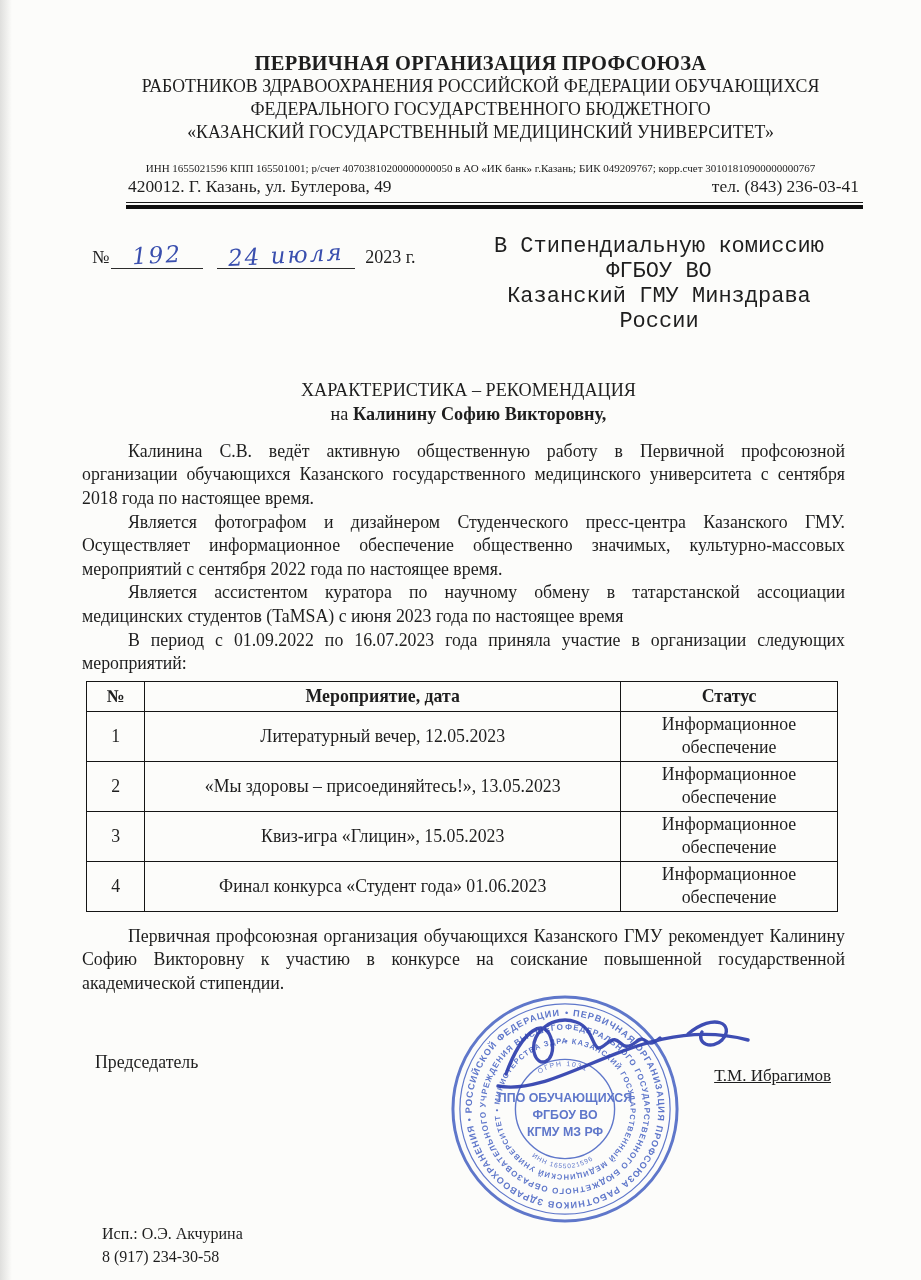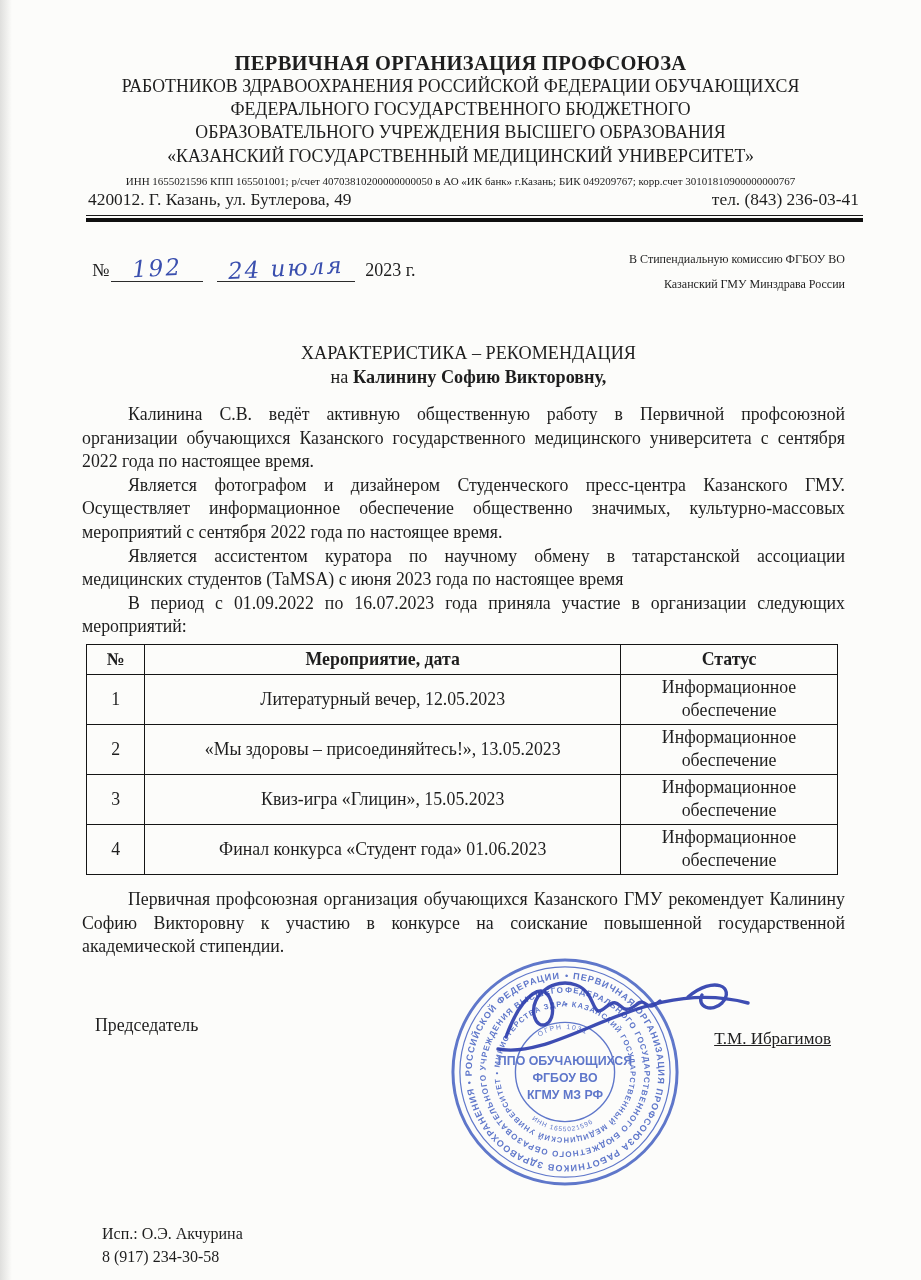--- a/index.html
+++ b/index.html
@@ -8,37 +8,37 @@
     background:#fcfcfa;color:#1e1e1e;
     font-family:"Liberation Serif","DejaVu Serif",serif;
     margin:0 auto;
   }
   .page::before{
     content:"";position:absolute;left:0;top:0;bottom:0;width:12px;
     background:linear-gradient(90deg,rgba(70,70,70,.16),rgba(70,70,70,0));
     pointer-events:none;z-index:5;
   }
   
-  .header{padding-top:52px;text-align:center;}
+  .header{padding-top:52px;text-align:center;padding-left:40px;}
   .h-main{font-size:20.5px;font-weight:bold;letter-spacing:.3px;}
   .h-sub{font-size:17.8px;line-height:23.2px;font-weight:500;}
-  .h-req{font-size:11px;margin-top:7px;color:#222;}
+  .h-req{font-size:11px;margin-top:17px;color:#222;}
   .h-addr{display:flex;justify-content:space-between;margin:2px 62px 0 88px;font-size:17.4px;align-items:center;}
   .rule{margin:5px 58px 0 86px;height:2px;border-top:1.5px solid #1a1a1a;border-bottom:4px solid #101010;}
   
   .meta{display:flex;margin:25px 76px 0 92px;font-size:18px;}
   .meta-left{display:flex;align-items:baseline;white-space:nowrap;padding-top:8px;}
   .hand-field{display:inline-block;border-bottom:1.3px solid #2b2b2b;text-align:center;}
   .field-num{width:92px;margin:0 14px 0 2px;}
   .field-date{width:138px;margin-right:10px;}
   .hand{
     display:inline-block;font-style:italic;color:#3a4fae;font-size:23px;
     transform:rotate(-3deg);font-family:"DejaVu Serif",serif;letter-spacing:2px;
   }
-  .meta-right{margin-left:auto;width:372px;font-size:12px;line-height:25px;text-align:right;}
+  .meta-right{margin-left:auto;width:372px;font-size:22px;line-height:25px;text-align:center;font-family:Liberation Mono, monospace;}
   
   .title{margin-top:44px;text-align:center;font-size:18.2px;line-height:24.6px;padding-left:16px;}
   .title .bold{font-weight:bold;}
   
   .body-text{margin:13px 76px 0 82px;}
   .body-text p{margin:0;font-size:17.8px;line-height:23.6px;text-align:justify;text-indent:46px;}
   
   table.events{border-collapse:collapse;margin:5px 0 0 86px;width:752px;table-layout:fixed;}
   .events th,.events td{border:1.8px solid #151515;font-size:17.8px;}
   .events th{font-weight:bold;text-align:center;padding:2px 4px;height:25px;}
@@ -57,21 +57,20 @@
 </style>
 </head>
 <body>
 
 <div class="page">
 
   <div class="header">
     <div class="h-main">ПЕРВИЧНАЯ ОРГАНИЗАЦИЯ ПРОФСОЮЗА</div>
     <div class="h-sub">РАБОТНИКОВ ЗДРАВООХРАНЕНИЯ РОССИЙСКОЙ ФЕДЕРАЦИИ ОБУЧАЮЩИХСЯ</div>
     <div class="h-sub">ФЕДЕРАЛЬНОГО ГОСУДАРСТВЕННОГО БЮДЖЕТНОГО</div>
-    <div class="h-sub">ОБРАЗОВАТЕЛЬНОГО УЧРЕЖДЕНИЯ ВЫСШЕГО ОБРАЗОВАНИЯ</div>
     <div class="h-sub">«КАЗАНСКИЙ ГОСУДАРСТВЕННЫЙ МЕДИЦИНСКИЙ УНИВЕРСИТЕТ»</div>
     <div class="h-req">ИНН 1655021596 КПП 165501001; р/счет 40703810200000000050 в АО «ИК банк» г.Казань; БИК 049209767; корр.счет 30101810900000000767</div>
     <div class="h-addr">
       <span>420012. Г. Казань, ул. Бутлерова, 49</span>
       <span>тел. (843) 236-03-41</span>
     </div>
     <div class="rule"></div>
   </div>
 
   <div class="meta">
@@ -86,21 +85,21 @@
       <div>Казанский ГМУ Минздрава России</div>
     </div>
   </div>
 
   <div class="title">
     <div>ХАРАКТЕРИСТИКА – РЕКОМЕНДАЦИЯ</div>
     <div><span>на </span><span class="bold">Калинину Софию Викторовну,</span></div>
   </div>
 
   <div class="body-text">
-    <p>Калинина С.В. ведёт активную общественную работу в Первичной профсоюзной организации обучающихся Казанского государственного медицинского университета с сентября 2022 года по настоящее время.</p>
+    <p>Калинина С.В. ведёт активную общественную работу в Первичной профсоюзной организации обучающихся Казанского государственного медицинского университета с сентября 2018 года по настоящее время.</p>
     <p>Является фотографом и дизайнером Студенческого пресс-центра Казанского ГМУ. Осуществляет информационное обеспечение общественно значимых, культурно-массовых мероприятий с сентября 2022 года по настоящее время.</p>
     <p>Является ассистентом куратора по научному обмену в татарстанской ассоциации медицинских студентов (TaMSA) с июня 2023 года по настоящее время</p>
     <p>В период с 01.09.2022 по 16.07.2023 года приняла участие в организации следующих мероприятий:</p>
   </div>
 
   <table class="events">
     <colgroup>
         <col class="col-num">
         <col class="col-event">
         <col class="col-status">

